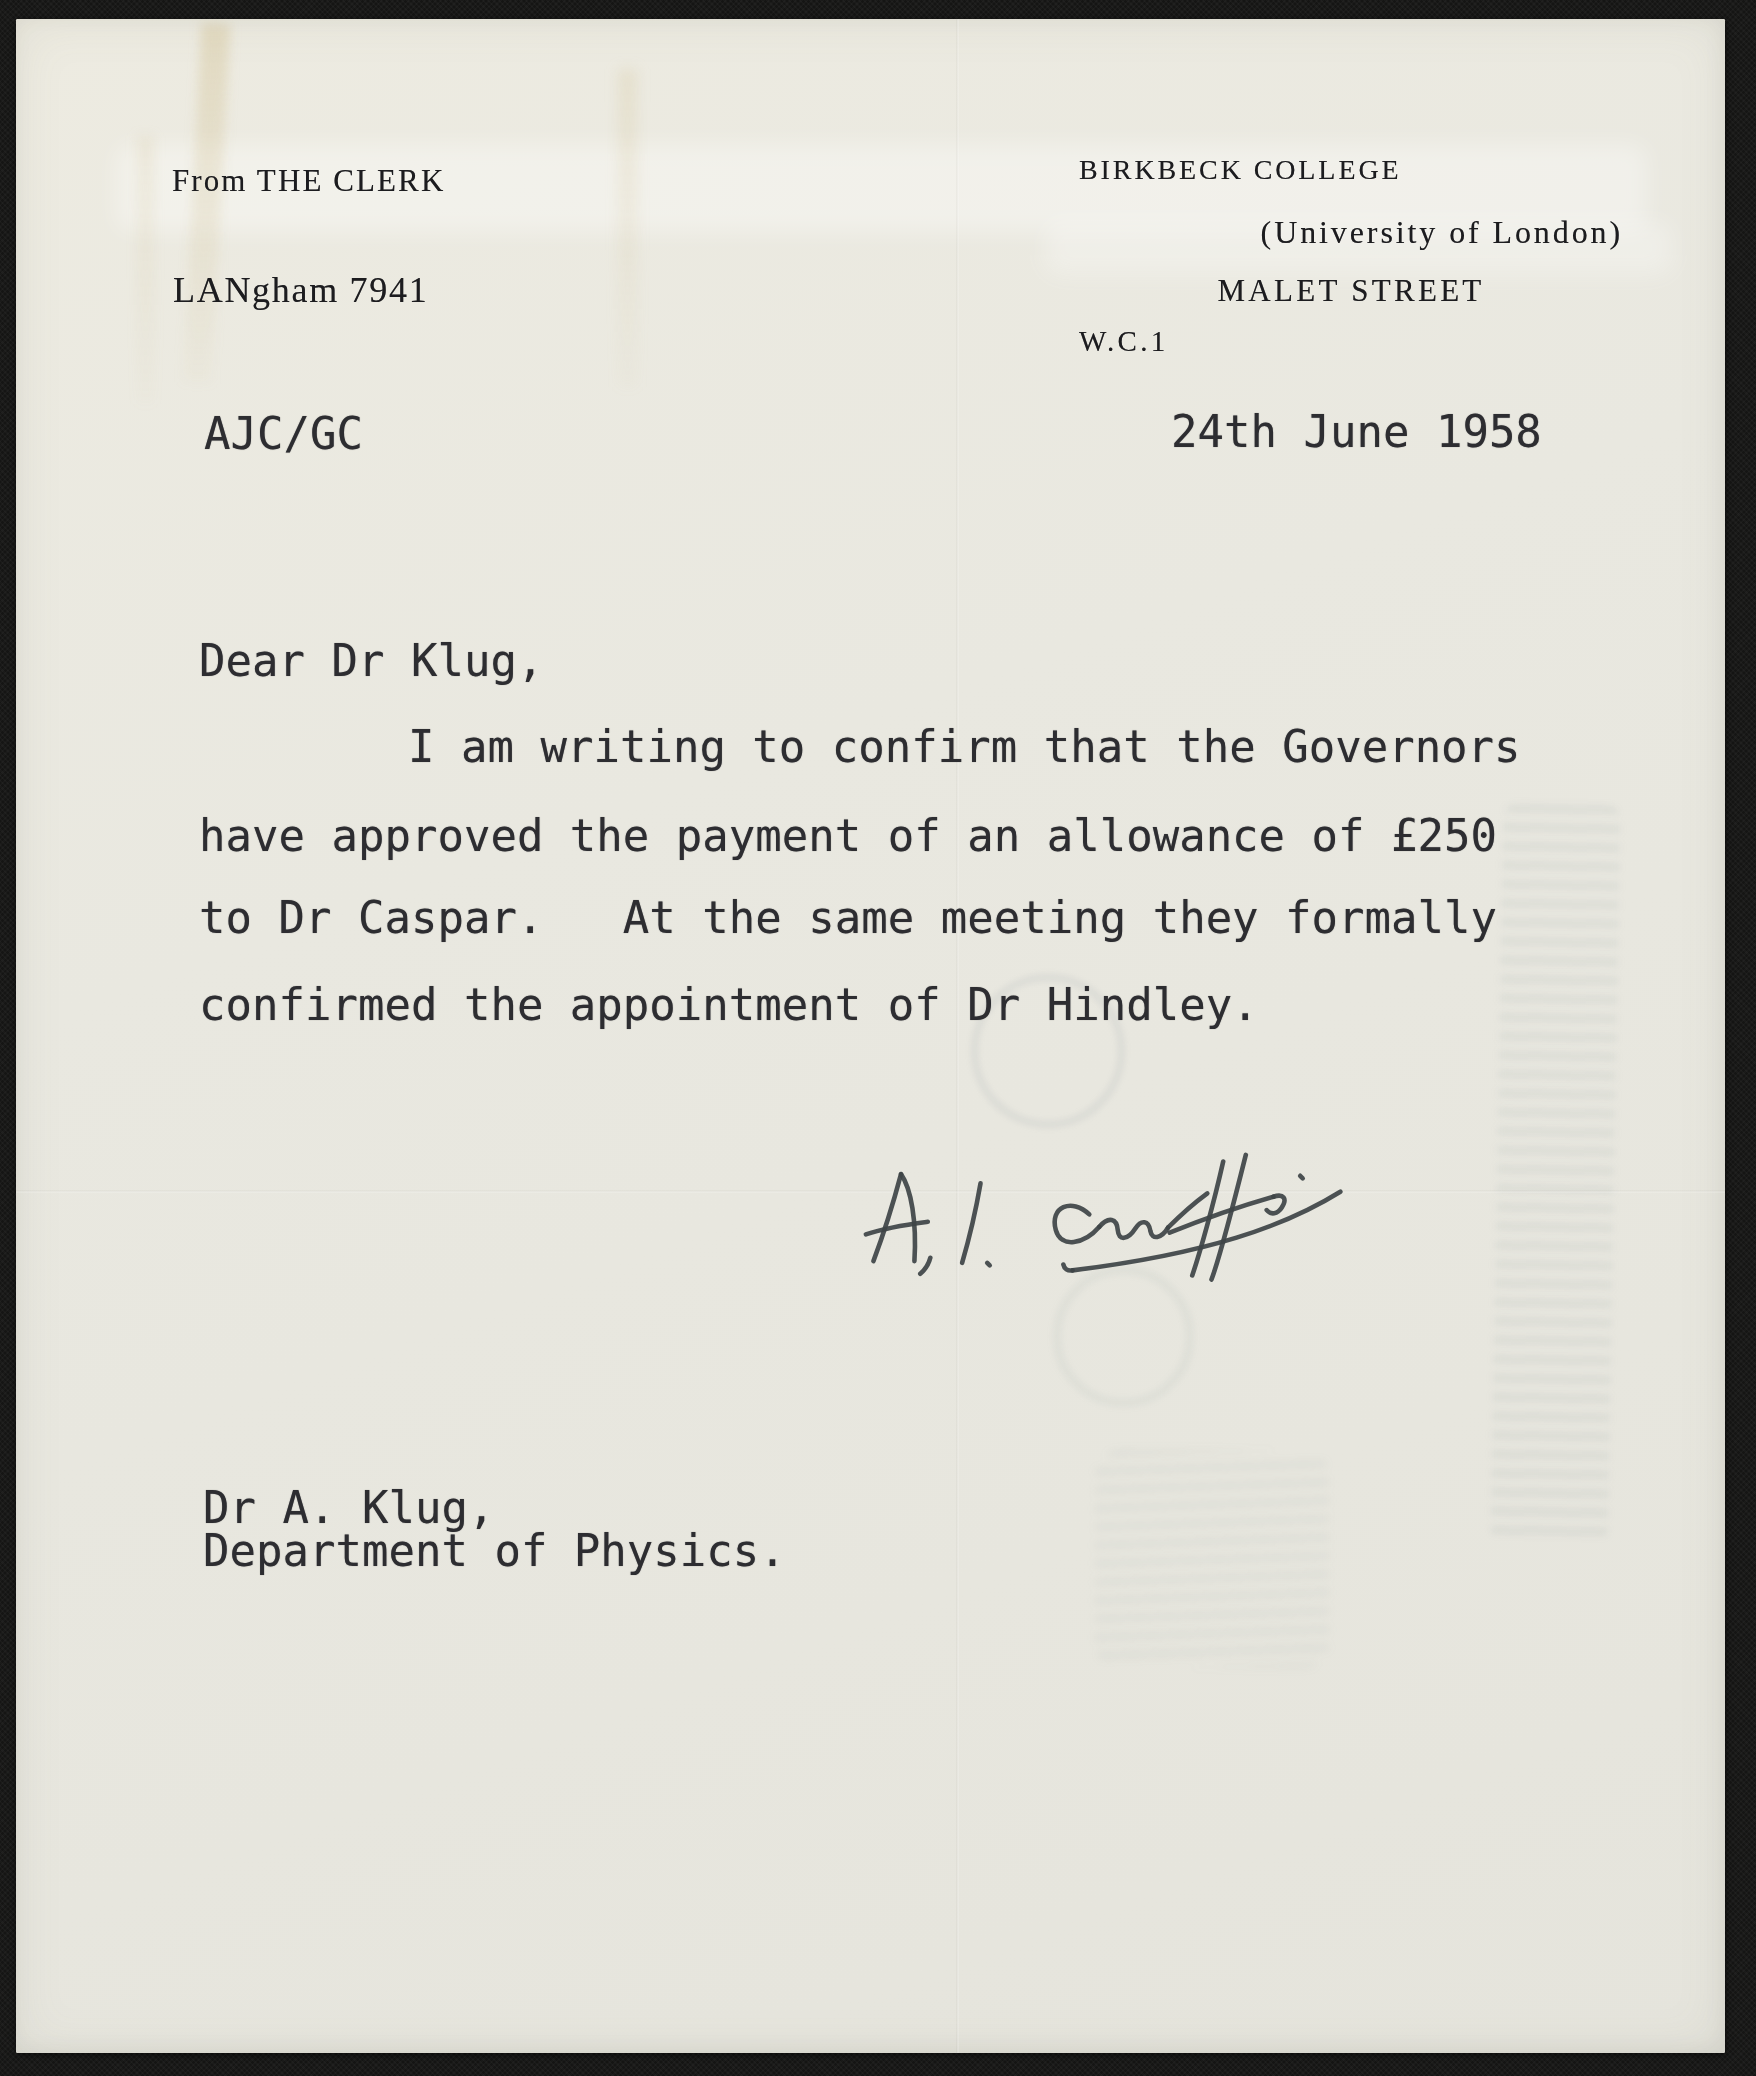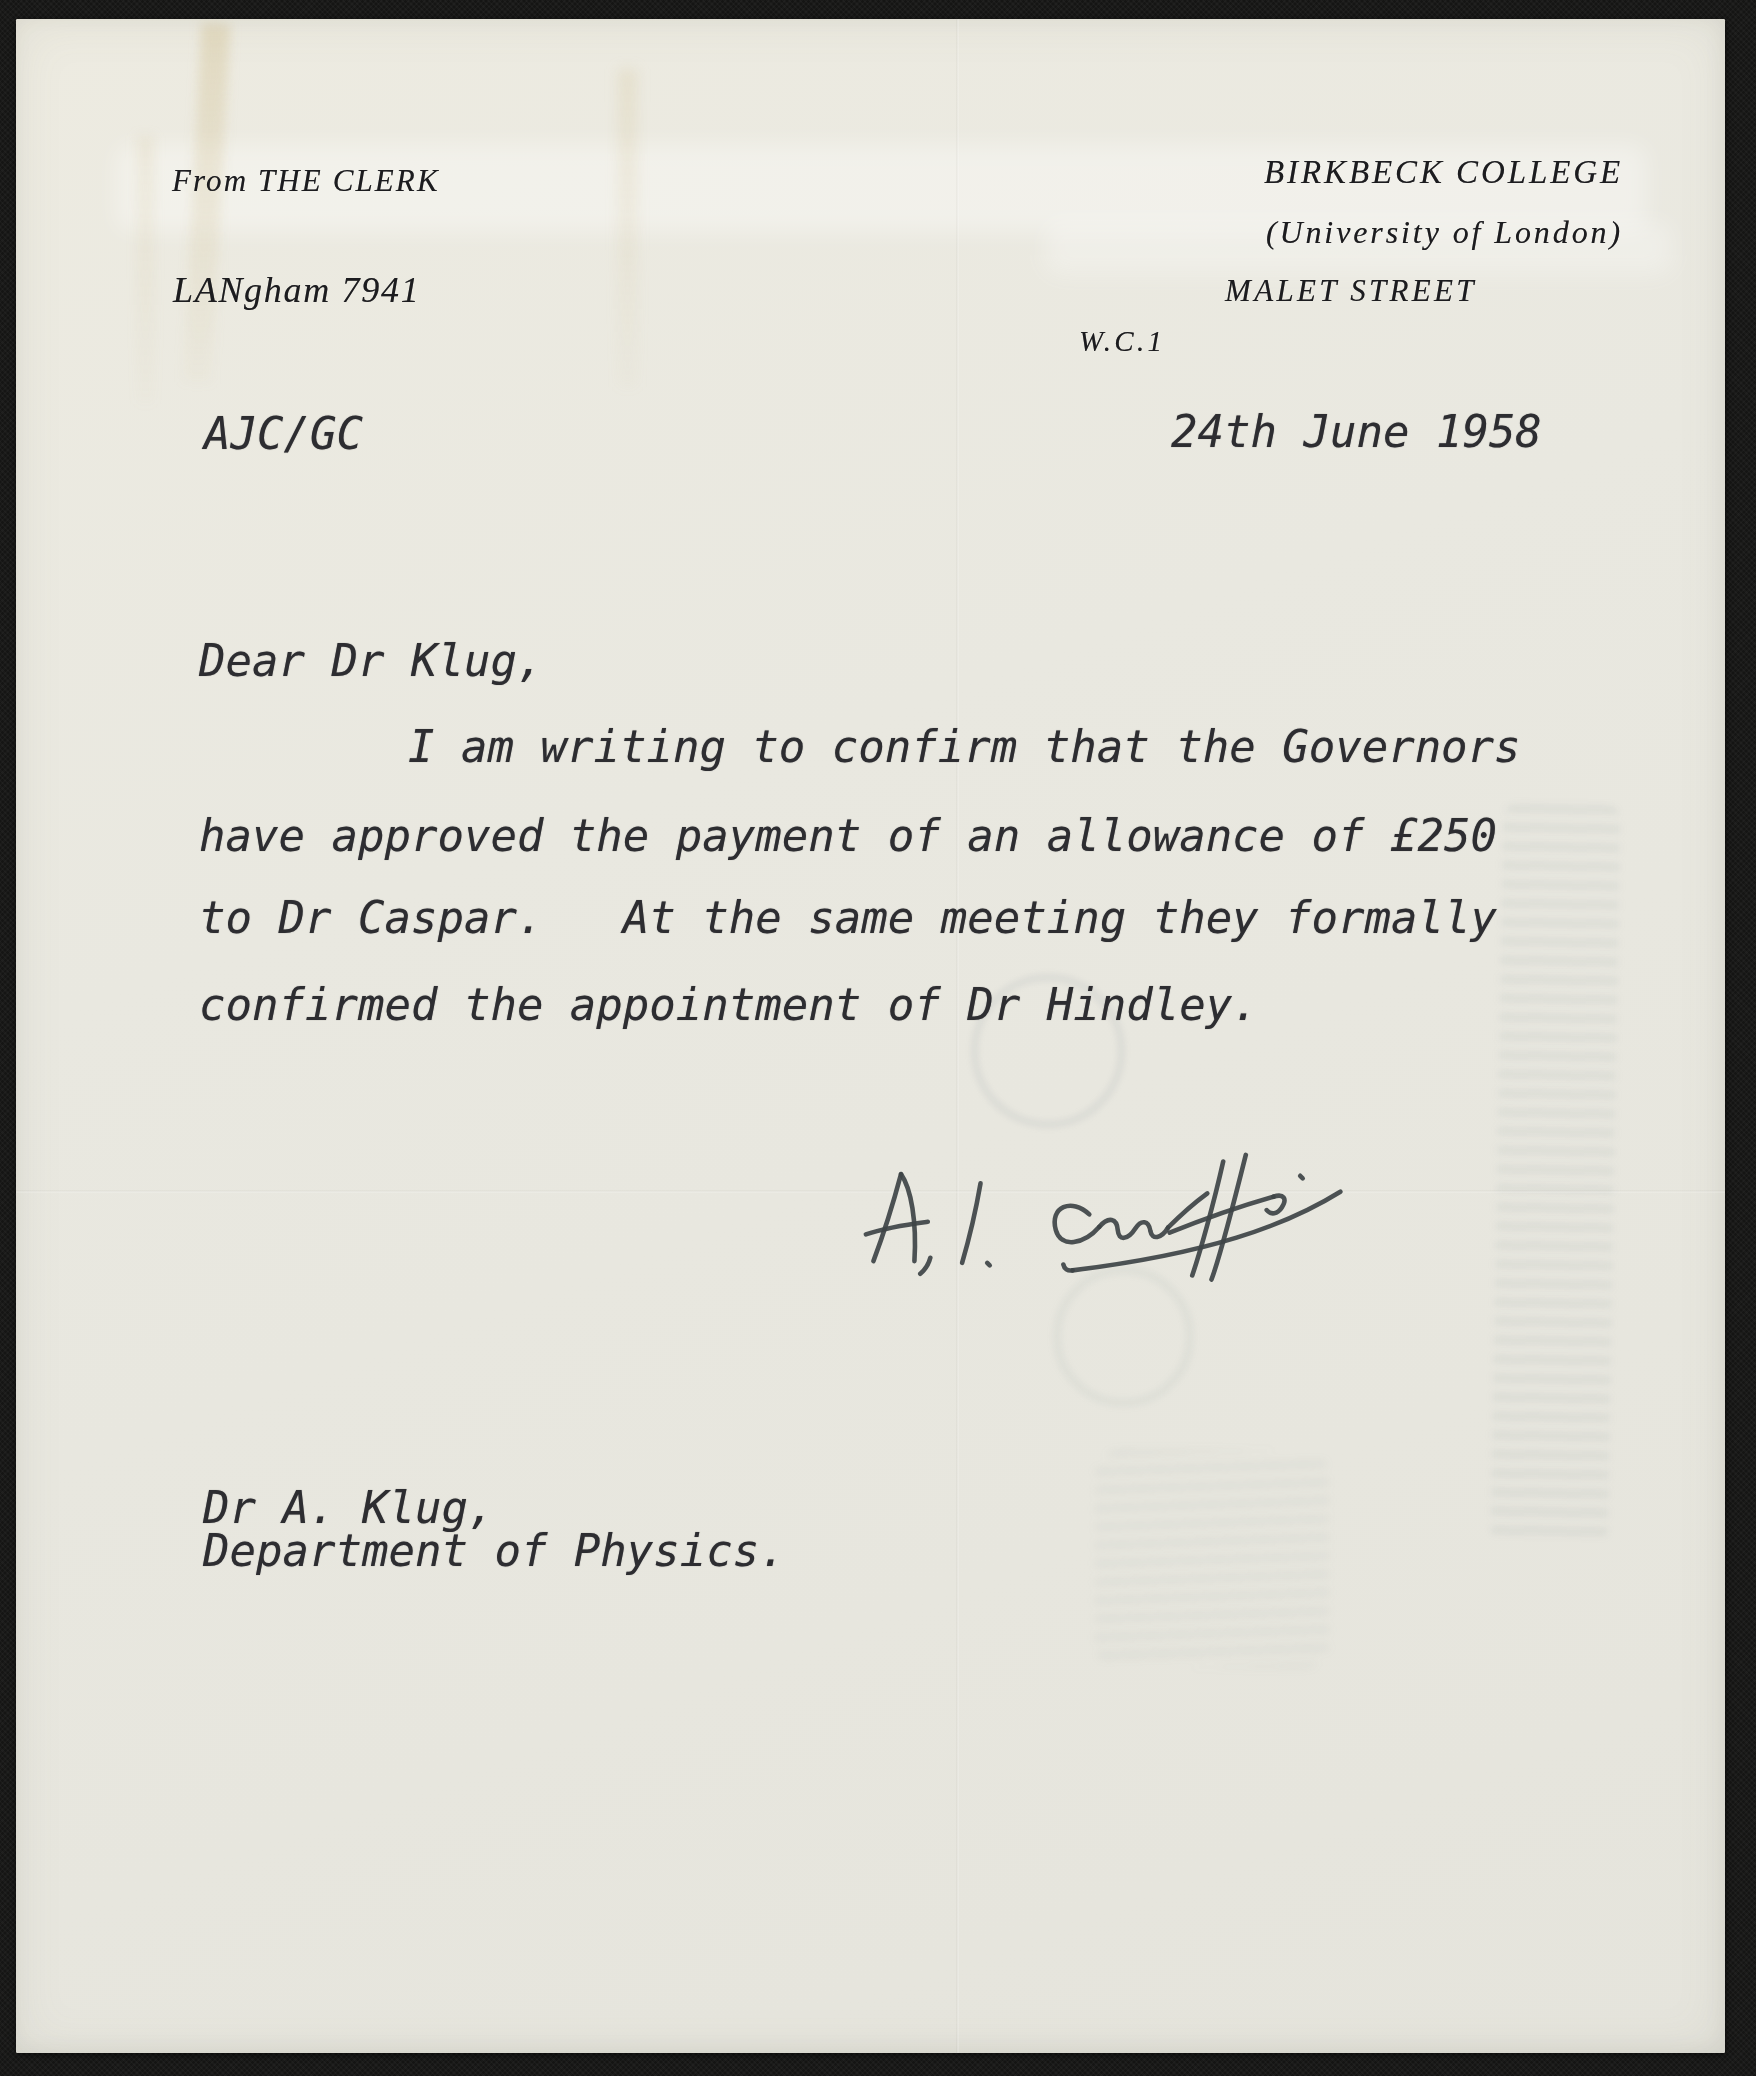--- a/index.html
+++ b/index.html
@@ -14,21 +14,20 @@
   
   .mat {
     position: absolute;
     inset: 0;
     width: 1757px;
     height: 2077px;
     background:
       repeating-linear-gradient(45deg,  rgba(255,255,255,0.028) 0 1.7px, rgba(0,0,0,0) 1.7px 3.8px),
       repeating-linear-gradient(-45deg, rgba(255,255,255,0.022) 0 1.7px, rgba(0,0,0,0) 1.7px 3.8px),
       #151514;
-    font-style: italic;
   }
 
   
   .paper {
     position: absolute;
     left: 16px;
     top: 19px;
     width: 1709px;
     height: 2034px;
     background: linear-gradient(160deg, #edebe1 0%, #e9e8e0 38%, #e7e6de 72%, #e5e4dc 100%);
@@ -110,21 +109,21 @@
 
   
   .lh {
     position: absolute;
     color: #1c1c1f;
     text-shadow: 0 0 0.6px rgba(28,28,31,0.5);
     white-space: pre;
   }
   .lh-from     { left: 156px;  top: 144px; font-size: 31px; letter-spacing: 2.1px; }
   .lh-phone    { left: 157px;  top: 250px; font-size: 36px; letter-spacing: 1.7px; }
-  .lh-college  { left: 1063px; width: 544px; text-align: right; top: 135px; font-size: 33px; letter-spacing: 2.9px; }
+  .lh-college  { left: 1063px; width: 544px; text-align: left; top: 135px; font-size: 28px; letter-spacing: 2.9px; }
   .lh-univ     { left: 1063px; width: 544px; text-align: right; top: 195px; font-size: 32px; letter-spacing: 2.9px; }
   .lh-street   { left: 1063px; width: 544px; text-align: center; top: 254px; font-size: 31px; letter-spacing: 3.3px; }
   .lh-postal   { left: 1063px; width: 544px; text-align: left; top: 306px; font-size: 29px; letter-spacing: 3.3px; }
 
   
   .tw {
     position: absolute;
     font-family: "DejaVu Sans Mono", "Liberation Mono", monospace;
     font-size: 44px;
     line-height: 1.18;

